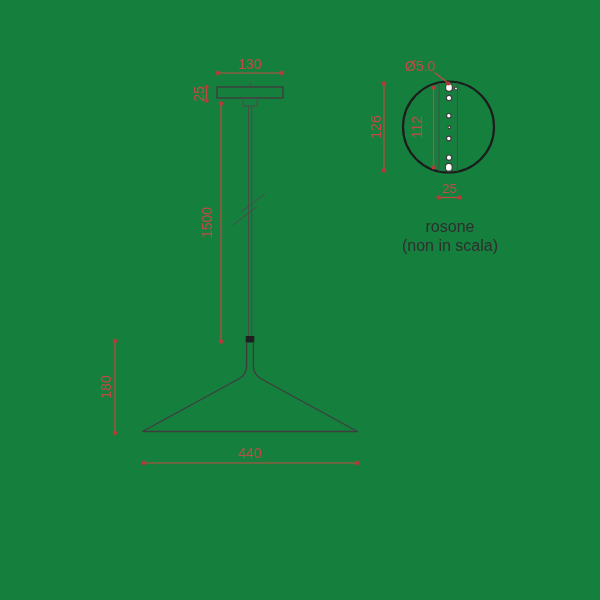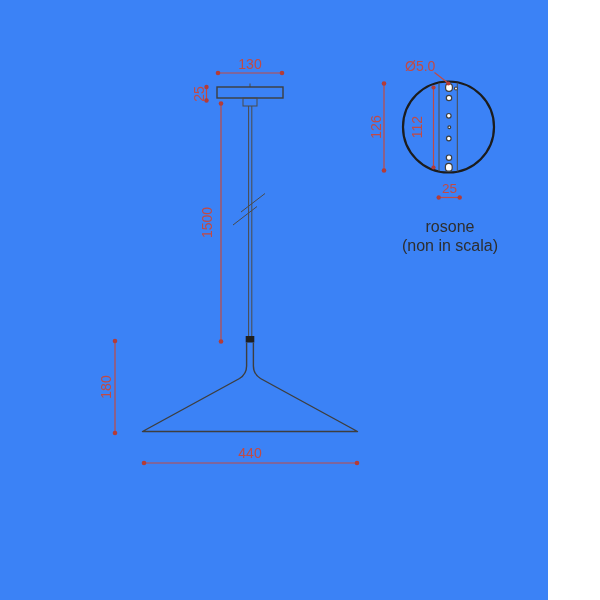--- a/index.html
+++ b/index.html
@@ -1,16 +1,16 @@
 <!DOCTYPE html>
 <html><head>
 <meta charset="utf-8">
 <style>
   html,body{margin:0;padding:0;background:#fff;}
-  .canvas{position:relative;width:548px;height:600px;background:#3b82f6;overflow:hidden;
+  .canvas{position:relative;width:600px;height:600px;background:#15803d;overflow:hidden;
           font-family:"Liberation Sans", sans-serif;}
   svg text{font-family:"Liberation Sans", sans-serif;}
   .dimtxt{font-size:14px;fill:#c24a44;}
   .dimtxt-sm{font-size:13.5px;fill:#c24a44;}
   .caption{font-size:16px;fill:#2e2e2e;}
   .dimline{stroke:#c24a44;stroke-width:1.2;fill:none;}
   .dimdot{fill:#b43c38;stroke:none;}
   .ink{stroke:#3e3e3e;stroke-width:1.4;fill:none;}
   .ink-thin{stroke:#4a4a4a;stroke-width:1;fill:none;}
   .ink-bold{stroke:#1c1c1c;stroke-width:2.2;fill:none;}

